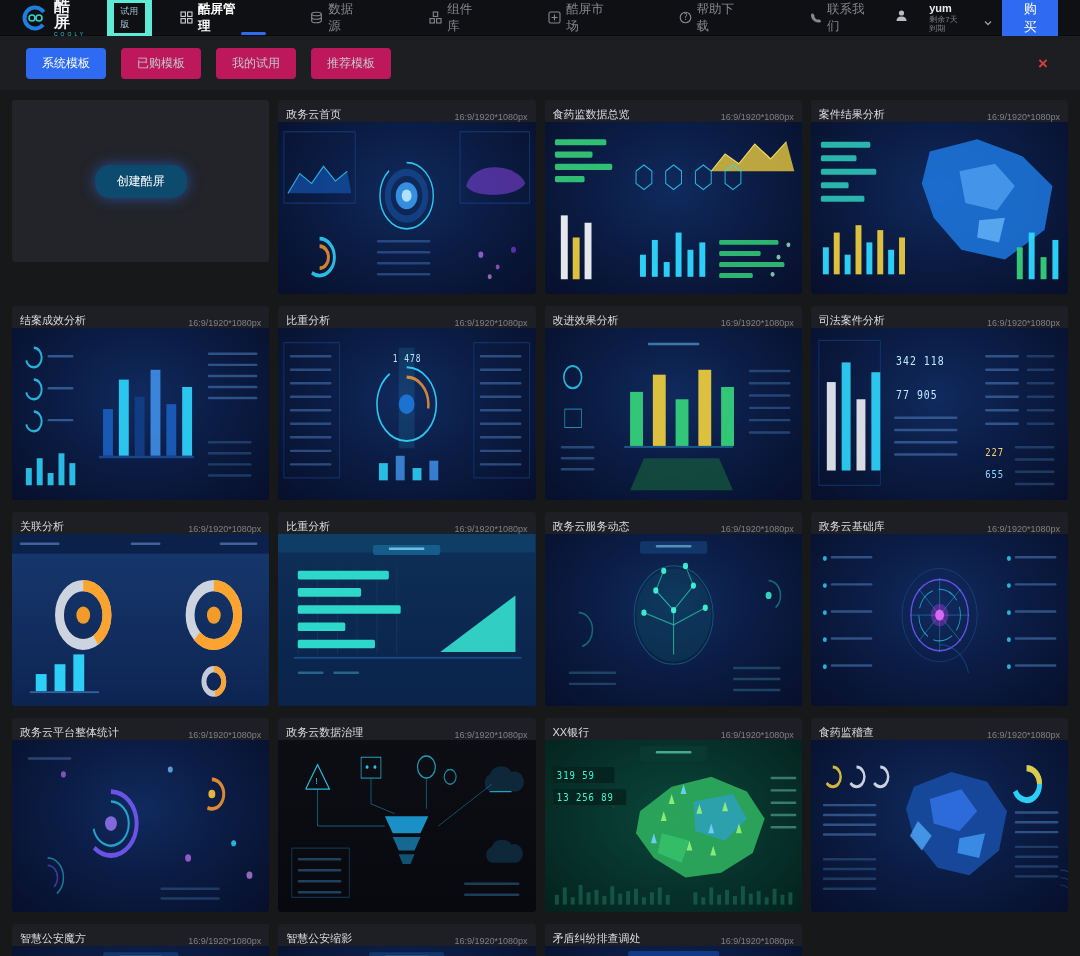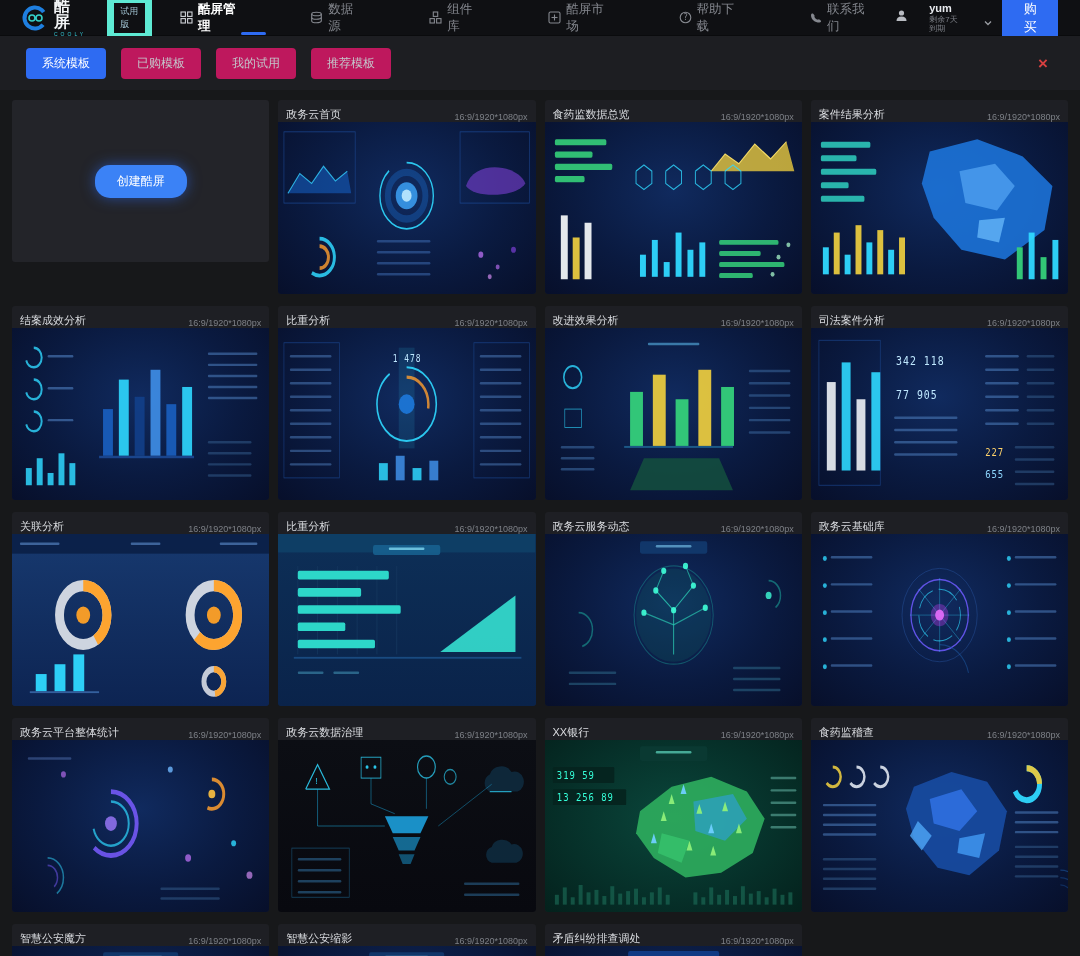--- a/index.html
+++ b/index.html
@@ -38,21 +38,21 @@
   .close-x{margin-left:auto;color:#d84040;font-size:17px;font-weight:bold;cursor:pointer;line-height:1;padding:2px 6px}
   
   .gallery{display:grid;grid-template-columns:repeat(4,1fr);gap:12px 9px;padding:10px 12px 12px 12px;background:#17181a}
   .card{background:#1e1f24;border-radius:3px;overflow:hidden;cursor:pointer}
   .card-head{display:flex;justify-content:space-between;align-items:flex-end;height:22px;padding:0 8px}
   .card-title{font-size:11px;color:#dadce0;white-space:nowrap;overflow:hidden}
   .card-size{font-size:9px;color:#7d8087;white-space:nowrap}
   .thumb{height:172px;position:relative;background:radial-gradient(ellipse at 50% 40%,#102a5e 0%,#0a1a40 55%,#070f2a 100%)}
   .thumb svg{position:absolute;inset:0;display:block}
   .create-card{background:#232429;border-radius:3px;display:flex;align-items:center;justify-content:center;height:162px}
-  .create-btn{background:#3b82f6;color:#fff;font-size:12px;border:none;border-radius:15px;padding:8px 22px;cursor:pointer;box-shadow:0 0 14px rgba(46,107,242,.55)}
+  .create-btn{background:#0c4a6e;color:#fff;font-size:12px;border:none;border-radius:15px;padding:8px 22px;cursor:pointer;box-shadow:0 0 14px rgba(46,107,242,.55)}
 </style>
 </head>
 <body>
 
 <div class="topbar">
   <div class="brand">
     <span class="logo">
       <svg viewBox="0 0 26 26" width="26" height="26">
         <circle cx="13" cy="13" r="10.5" fill="none" stroke="#1e7fe0" stroke-width="4" stroke-dasharray="52 14" transform="rotate(40 13 13)"></circle>
         <circle cx="10" cy="13" r="3" fill="none" stroke="#35d0c8" stroke-width="1.6"></circle>

